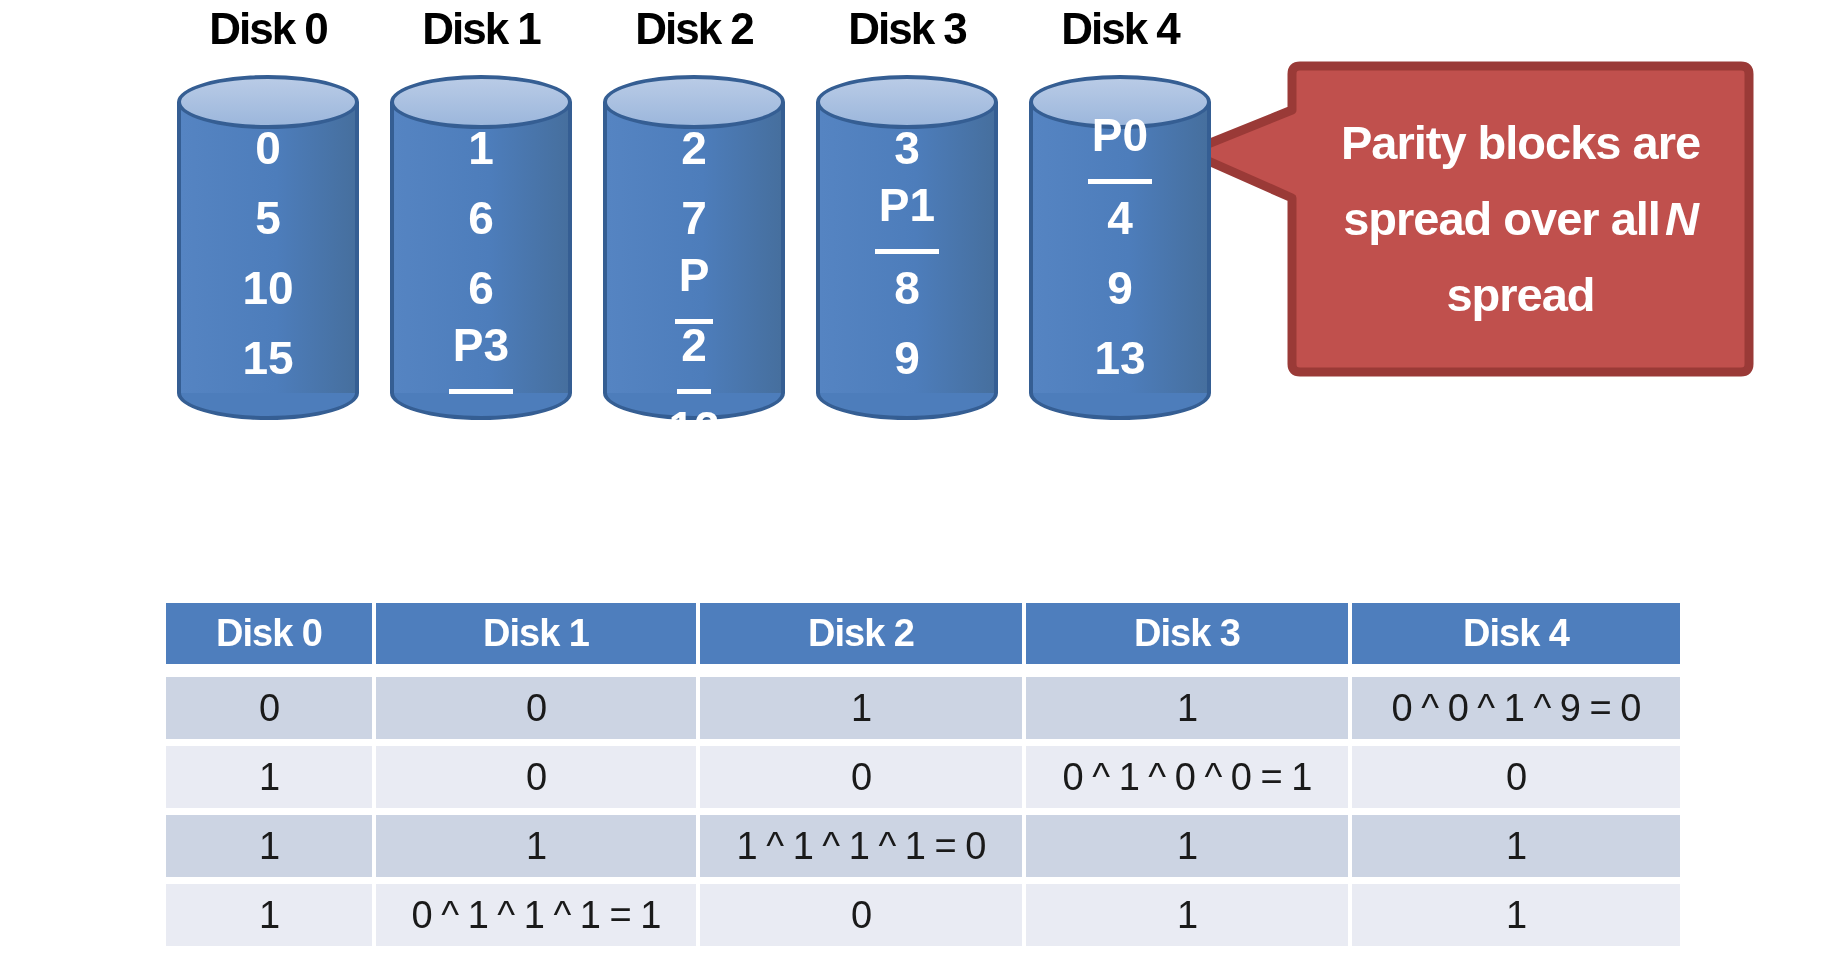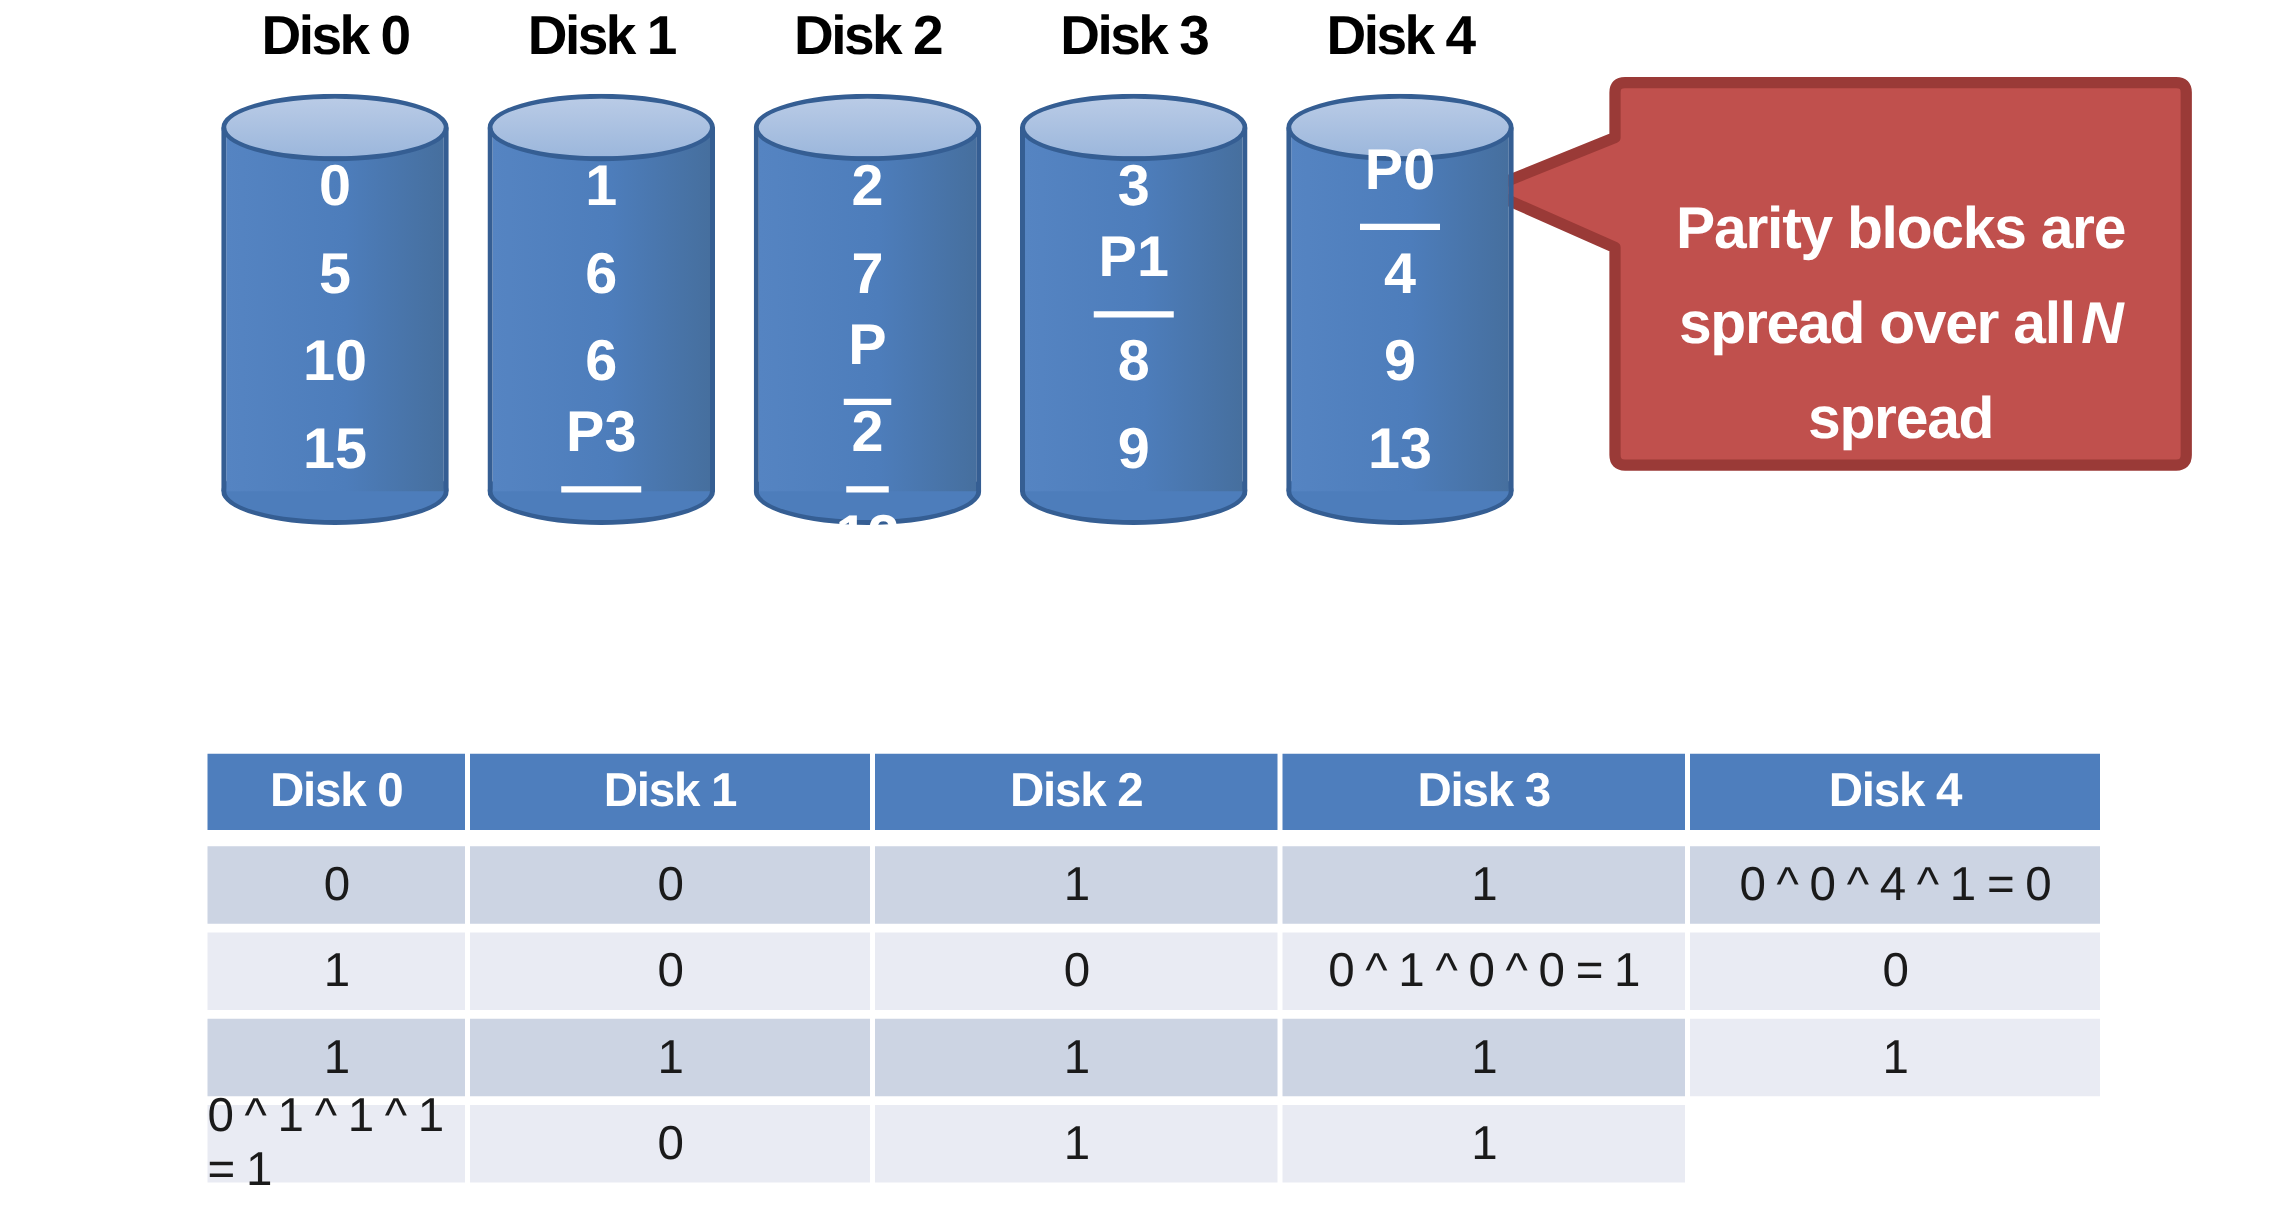--- a/index.html
+++ b/index.html
@@ -56,21 +56,21 @@
     height:70px;flex:0 0 70px;display:flex;align-items:center;justify-content:center;
     font-size:46px;font-weight:bold;color:var(--disk-text);line-height:1;
   }
   .blk .u{border-bottom:5px solid #ffffff;padding:0 4px 21px;}
 
   
   .callout-svg{position:absolute;left:1180px;top:60px;width:580px;height:320px;}
   .callout-shape{fill:var(--callout-fill);stroke:var(--callout-stroke);stroke-width:9;stroke-linejoin:round;}
   .callout-text{
     position:absolute;left:1292px;top:66px;width:457px;height:306px;
-    display:flex;flex-direction:column;justify-content:flex-end;align-items:center;
+    display:flex;flex-direction:column;justify-content:center;align-items:center;
     color:var(--callout-text);font-size:47px;font-weight:bold;letter-spacing:-1px;
     line-height:76px;text-align:center;z-index:4;
   }
   .callout-text .nital{font-style:italic;margin-left:5px;}
 
   
   .tbl{position:absolute;left:166px;top:603px;width:1514px;}
   .thead,.tbody{
     display:grid;grid-template-columns:206px 320px 322px 322px 328px;column-gap:4px;
   }
@@ -227,28 +227,29 @@
         <div class="hc">Disk 1</div>
         <div class="hc">Disk 2</div>
         <div class="hc">Disk 3</div>
         <div class="hc">Disk 4</div>
       </div>
     <div class="tbody">
         <div class="tc dark">0</div>
         <div class="tc dark">0</div>
         <div class="tc dark">1</div>
         <div class="tc dark">1</div>
-        <div class="tc dark">0 ^ 0 ^ 4 ^ 1 = 0</div>
+        <div class="tc dark">0 ^ 0 ^ 1 ^ 9 = 0</div>
         <div class="tc light">1</div>
         <div class="tc light">0</div>
         <div class="tc light">0</div>
         <div class="tc light">0 ^ 1 ^ 0 ^ 0 = 1</div>
         <div class="tc light">0</div>
         <div class="tc dark">1</div>
         <div class="tc dark">1</div>
+        <div class="tc dark">1 ^ 1 ^ 1 ^ 1 = 0</div>
         <div class="tc dark">1</div>
         <div class="tc dark">1</div>
         <div class="tc light">1</div>
         <div class="tc light">0 ^ 1 ^ 1 ^ 1 = 1</div>
         <div class="tc light">0</div>
         <div class="tc light">1</div>
         <div class="tc light">1</div>
       </div>
   </div>
 

